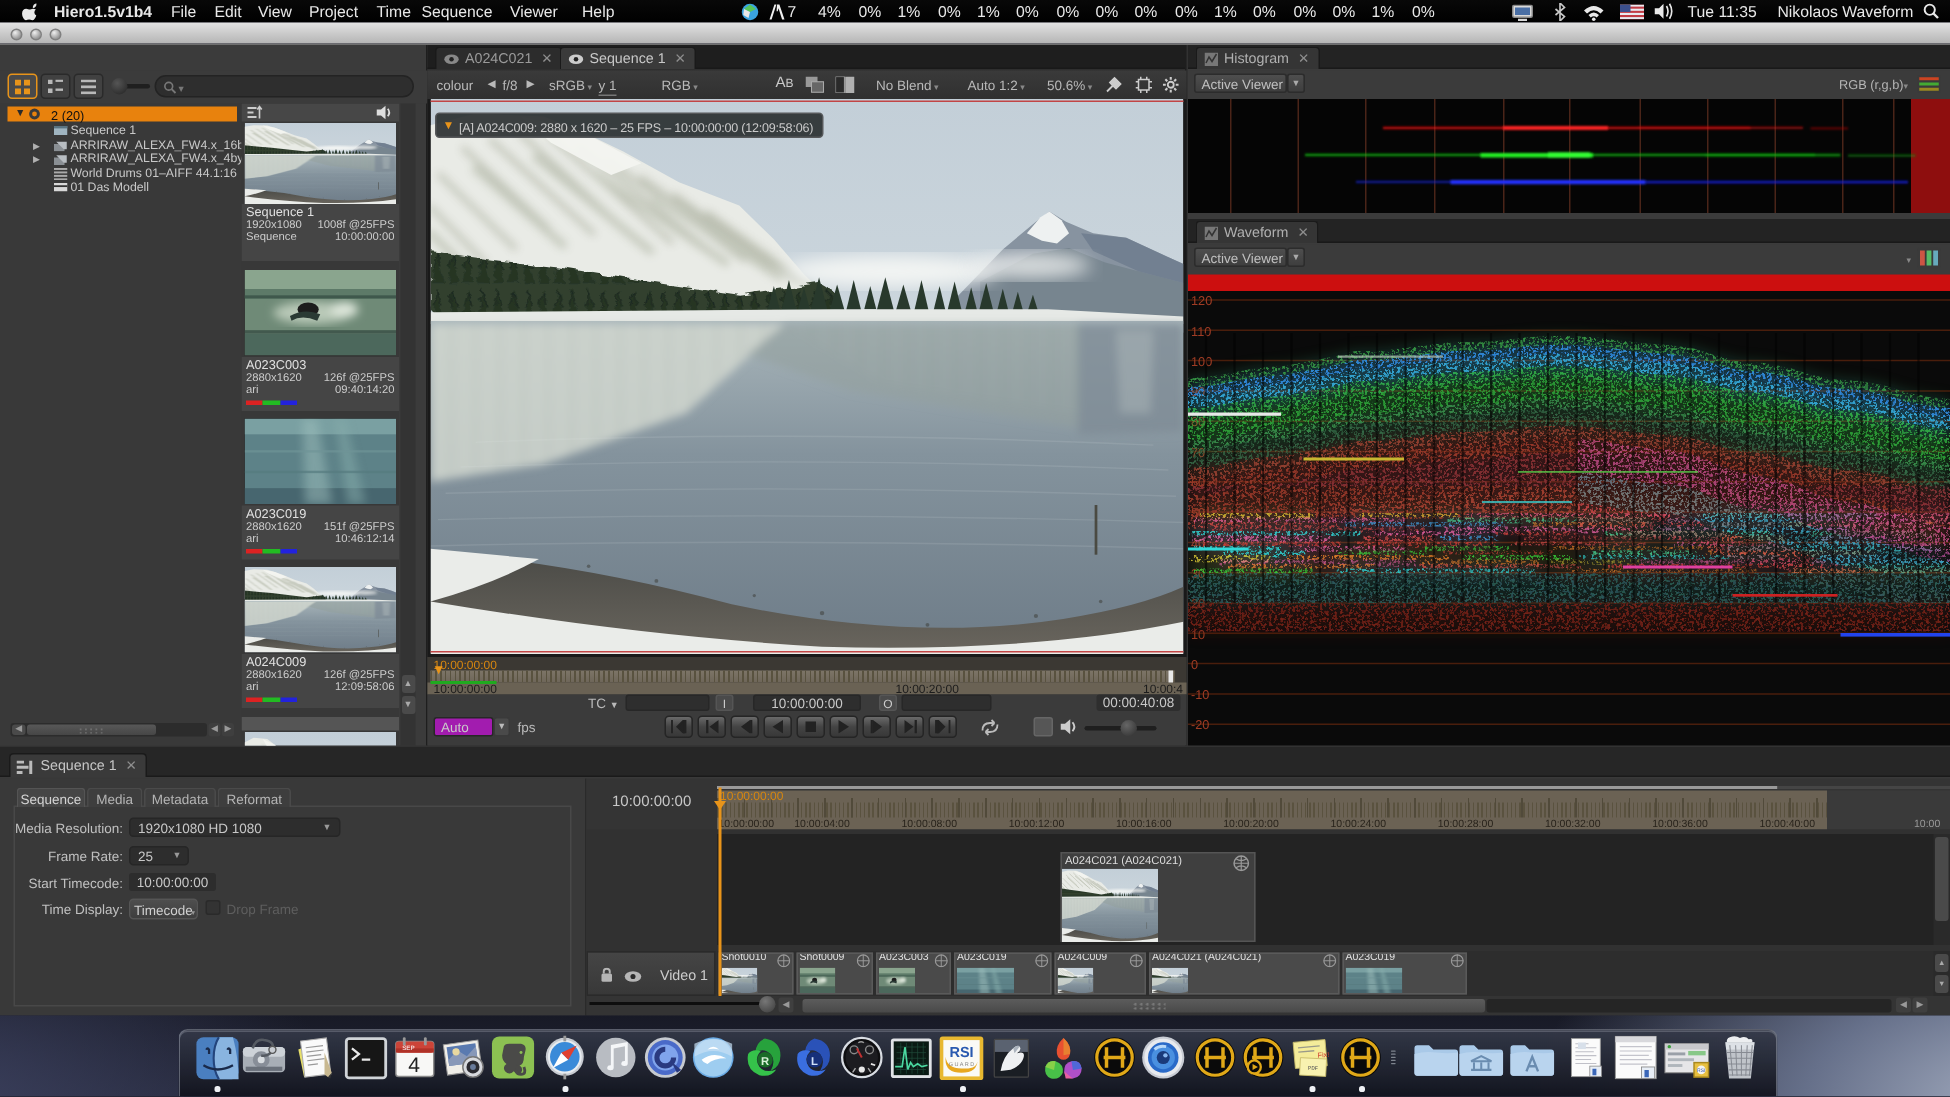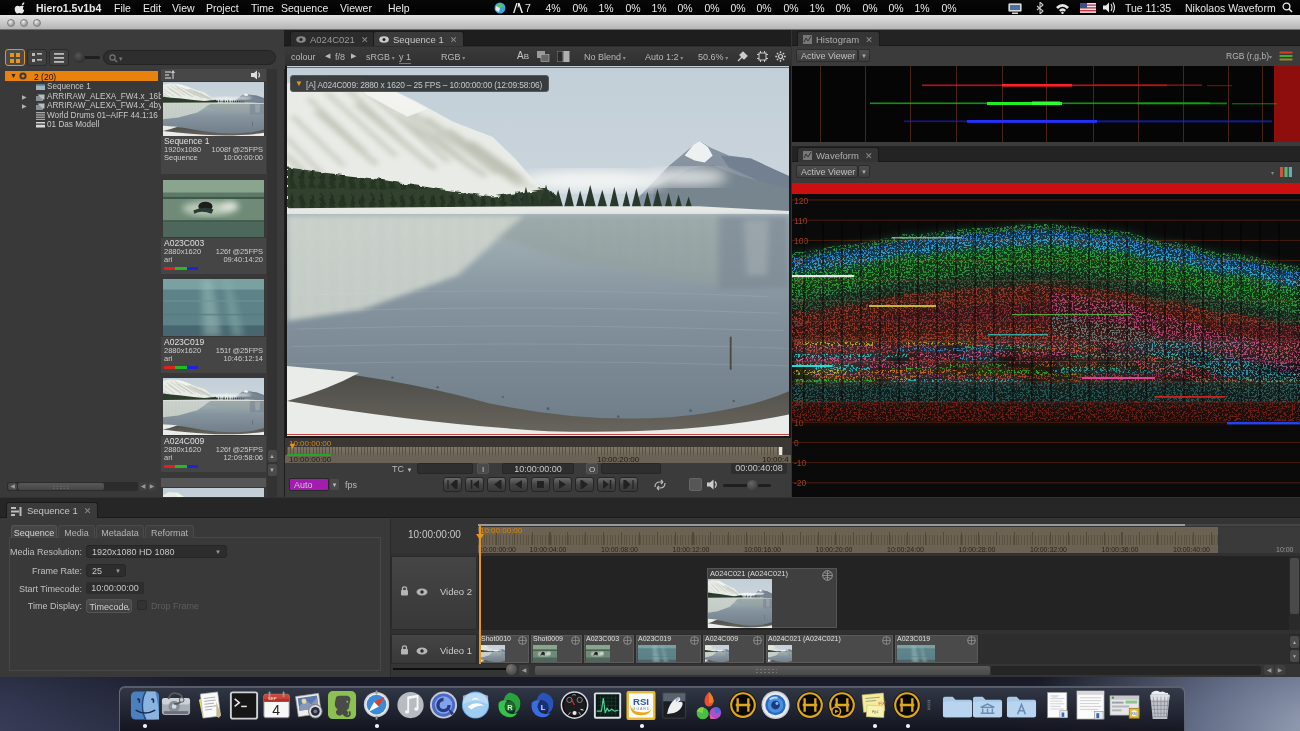--- a/index.html
+++ b/index.html
@@ -1144,31 +1144,20 @@
           <span style="position:absolute;left:496.0px;top:0">10:00:24:00</span>
           <span style="position:absolute;left:567.5px;top:0">10:00:28:00</span>
           <span style="position:absolute;left:639.0px;top:0">10:00:32:00</span>
           <span style="position:absolute;left:710.5px;top:0">10:00:36:00</span>
           <span style="position:absolute;left:782.0px;top:0">10:00:40:00</span>
           <span style="position:absolute;left:885px;top:0;color:#999">10:00</span>
         </div>
 
       <div class="abs" style="left:0;top:34px;width:909px;height:124px;background:#313131"></div>
 
-      <div class="abs" style="left:0;top:37px;width:86px;height:74px;background:linear-gradient(#454545,#383838);border:1px solid #2a2a2a">
-        <svg style="position:absolute;left:8px;top:29px" width="9" height="10" viewBox="0 0 9 10">
-            <rect x="1" y="4" width="7" height="5.5" rx="1" fill="#b5b5b5"></rect>
-            <path d="M2.5 4 V2.5 Q2.5 0.8 4.5 0.8 Q6.5 0.8 6.5 2.5 V4" stroke="#b5b5b5" stroke-width="1.3" fill="none"></path>
-          </svg>
-        <svg style="position:absolute;left:24px;top:31px" width="12" height="8" viewBox="0 0 12 8">
-            <ellipse cx="6" cy="4" rx="5.5" ry="3.5" fill="#b5b5b5"></ellipse>
-            <circle cx="6" cy="4" r="1.7" fill="#2a2a2a"></circle>
-          </svg>
-        <span style="position:absolute;right:4px;top:29px;color:#cccccc;font-size:9.5px">Video 2</span>
-      </div>
       <div class="abs" style="left:87px;top:37px;width:822px;height:74px;background:#232323"></div>
 
       <div class="abs" style="left:316px;top:49px;width:130px;height:60px;background:#3f3f3f;border:1px solid #555">
         <span style="position:absolute;left:2px;top:0;color:#ddd;font-size:7.5px;white-space:nowrap">A024C021 (A024C021)</span>
         <div style="position:absolute;left:0px;top:10px;width:64px;height:49px;overflow:hidden"><svg width="64" height="49" viewBox="0 0 500 380" preserveAspectRatio="none">
               <use href="#lake"></use>
             </svg></div>
         <svg style="position:absolute;right:3px;top:1px" width="11" height="11" viewBox="0 0 11 11">
             <circle cx="5.5" cy="5.5" r="4.8" fill="none" stroke="#999" stroke-width="1"></circle>
             <path d="M0.7 5.5 H10.3 M5.5 0.7 V10.3 M2 2.5 Q5.5 5 9 2.5 M2 8.5 Q5.5 6 9 8.5" stroke="#999" stroke-width="0.8" fill="none"></path>

